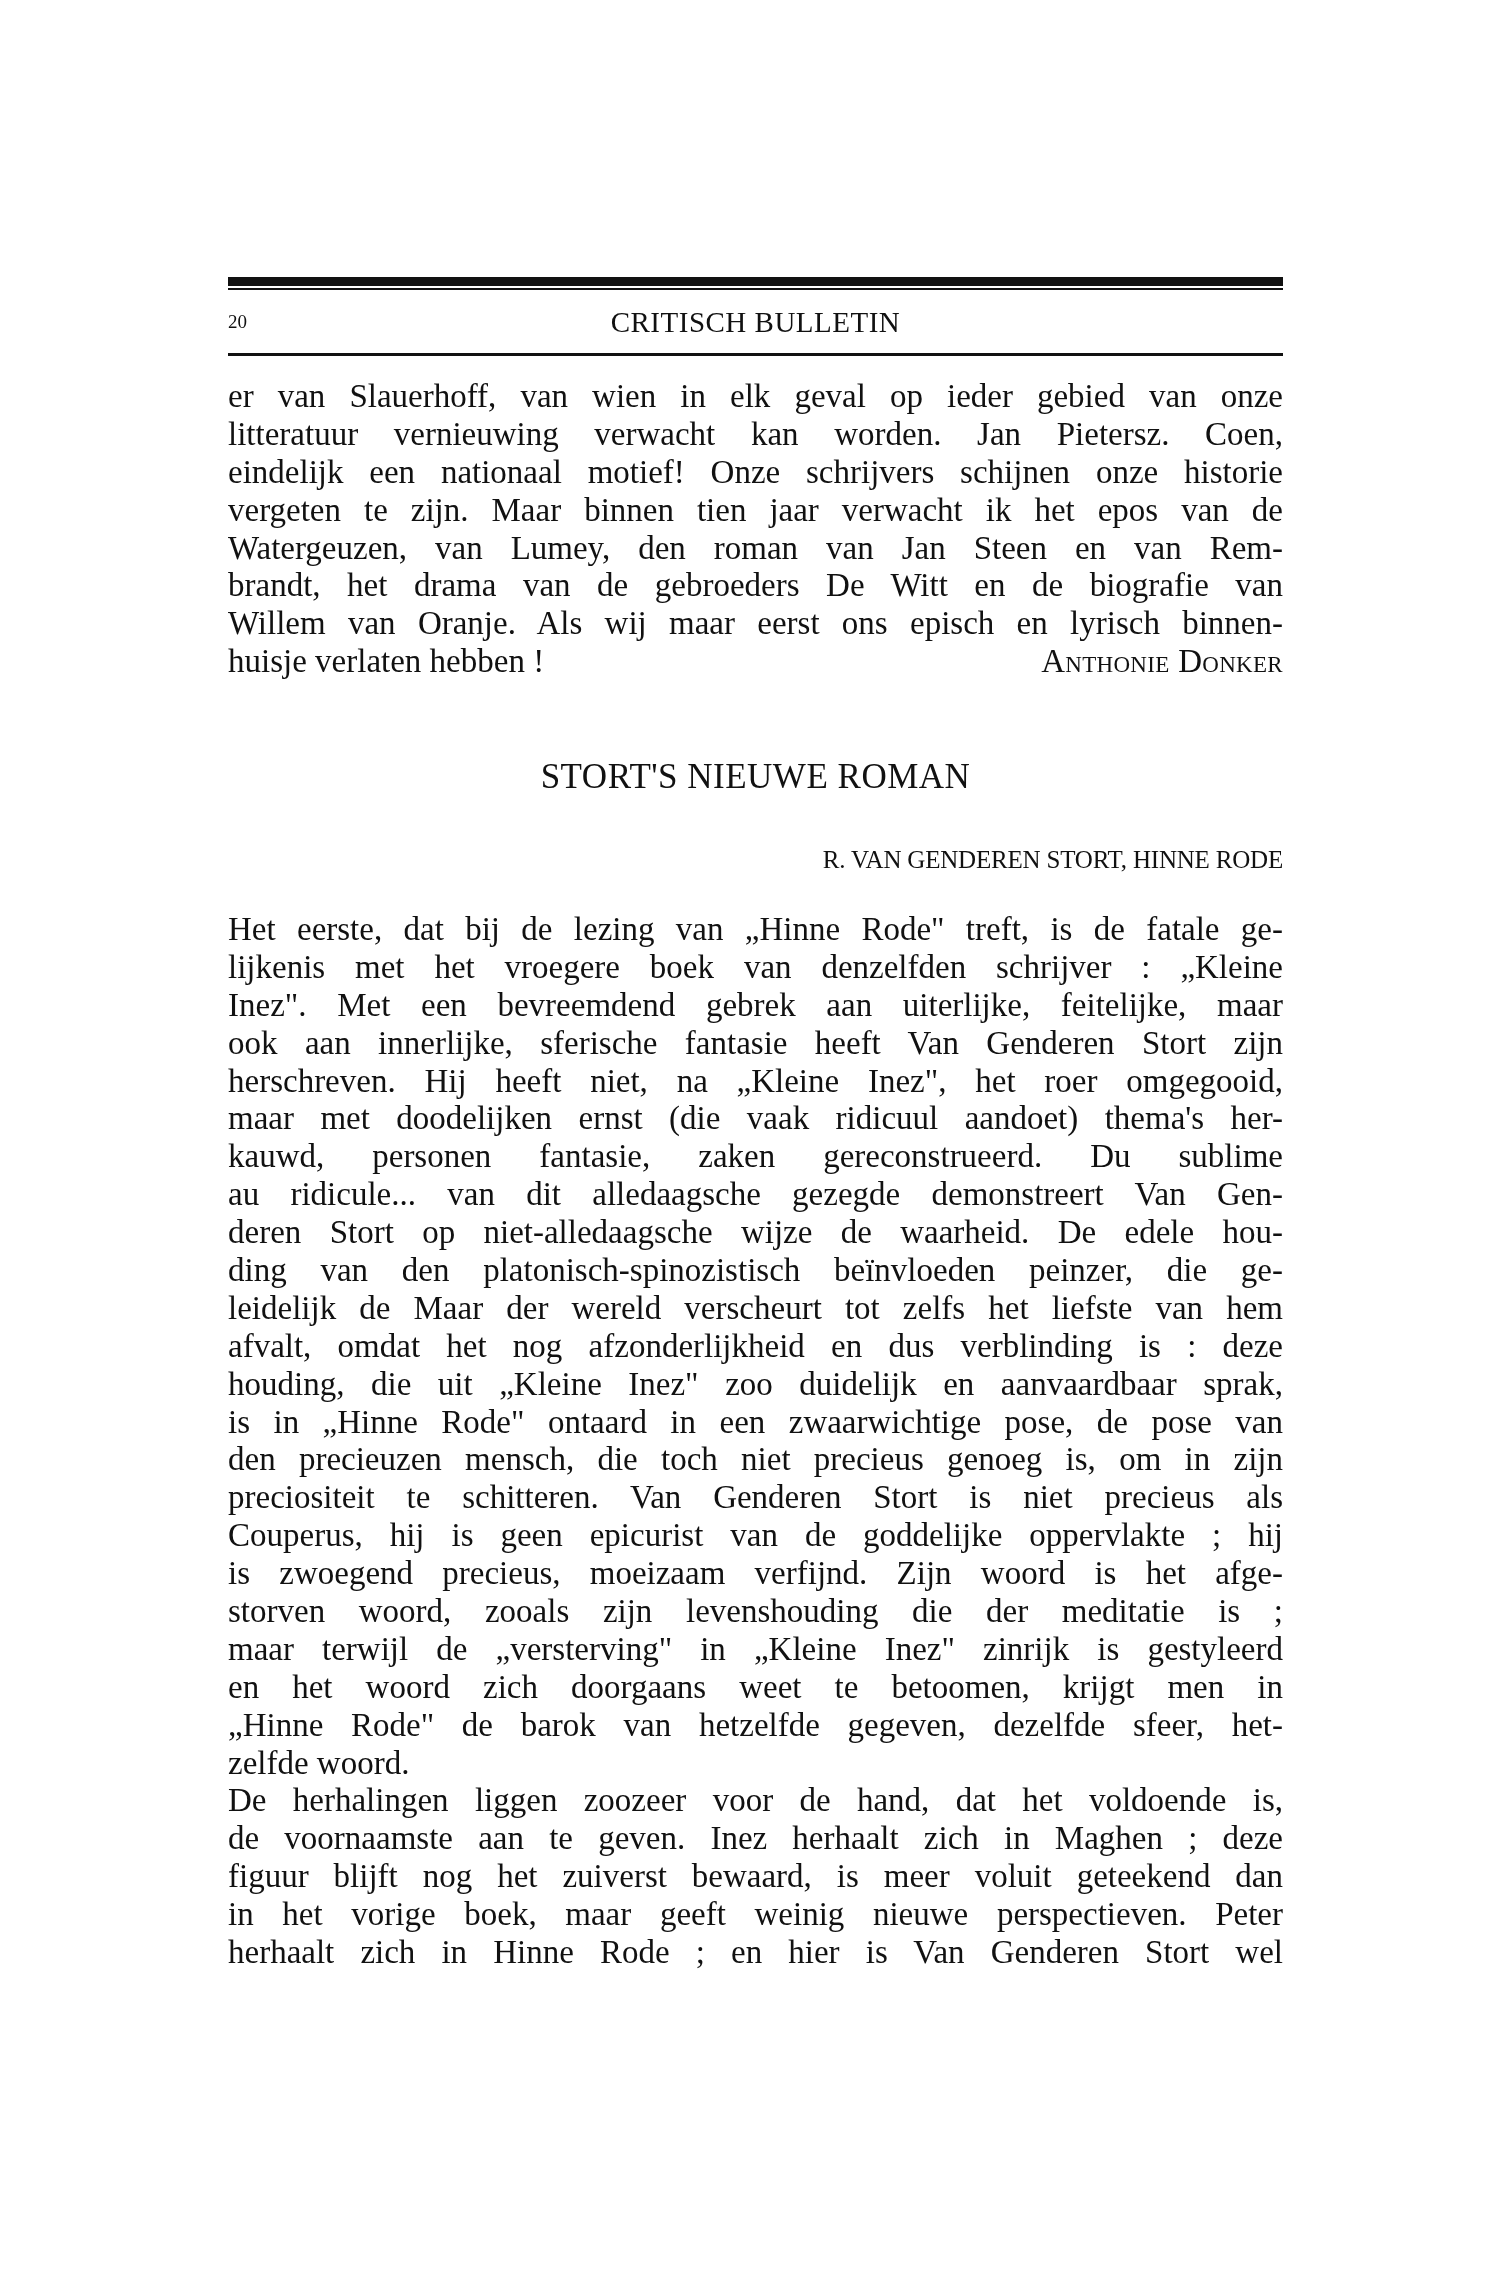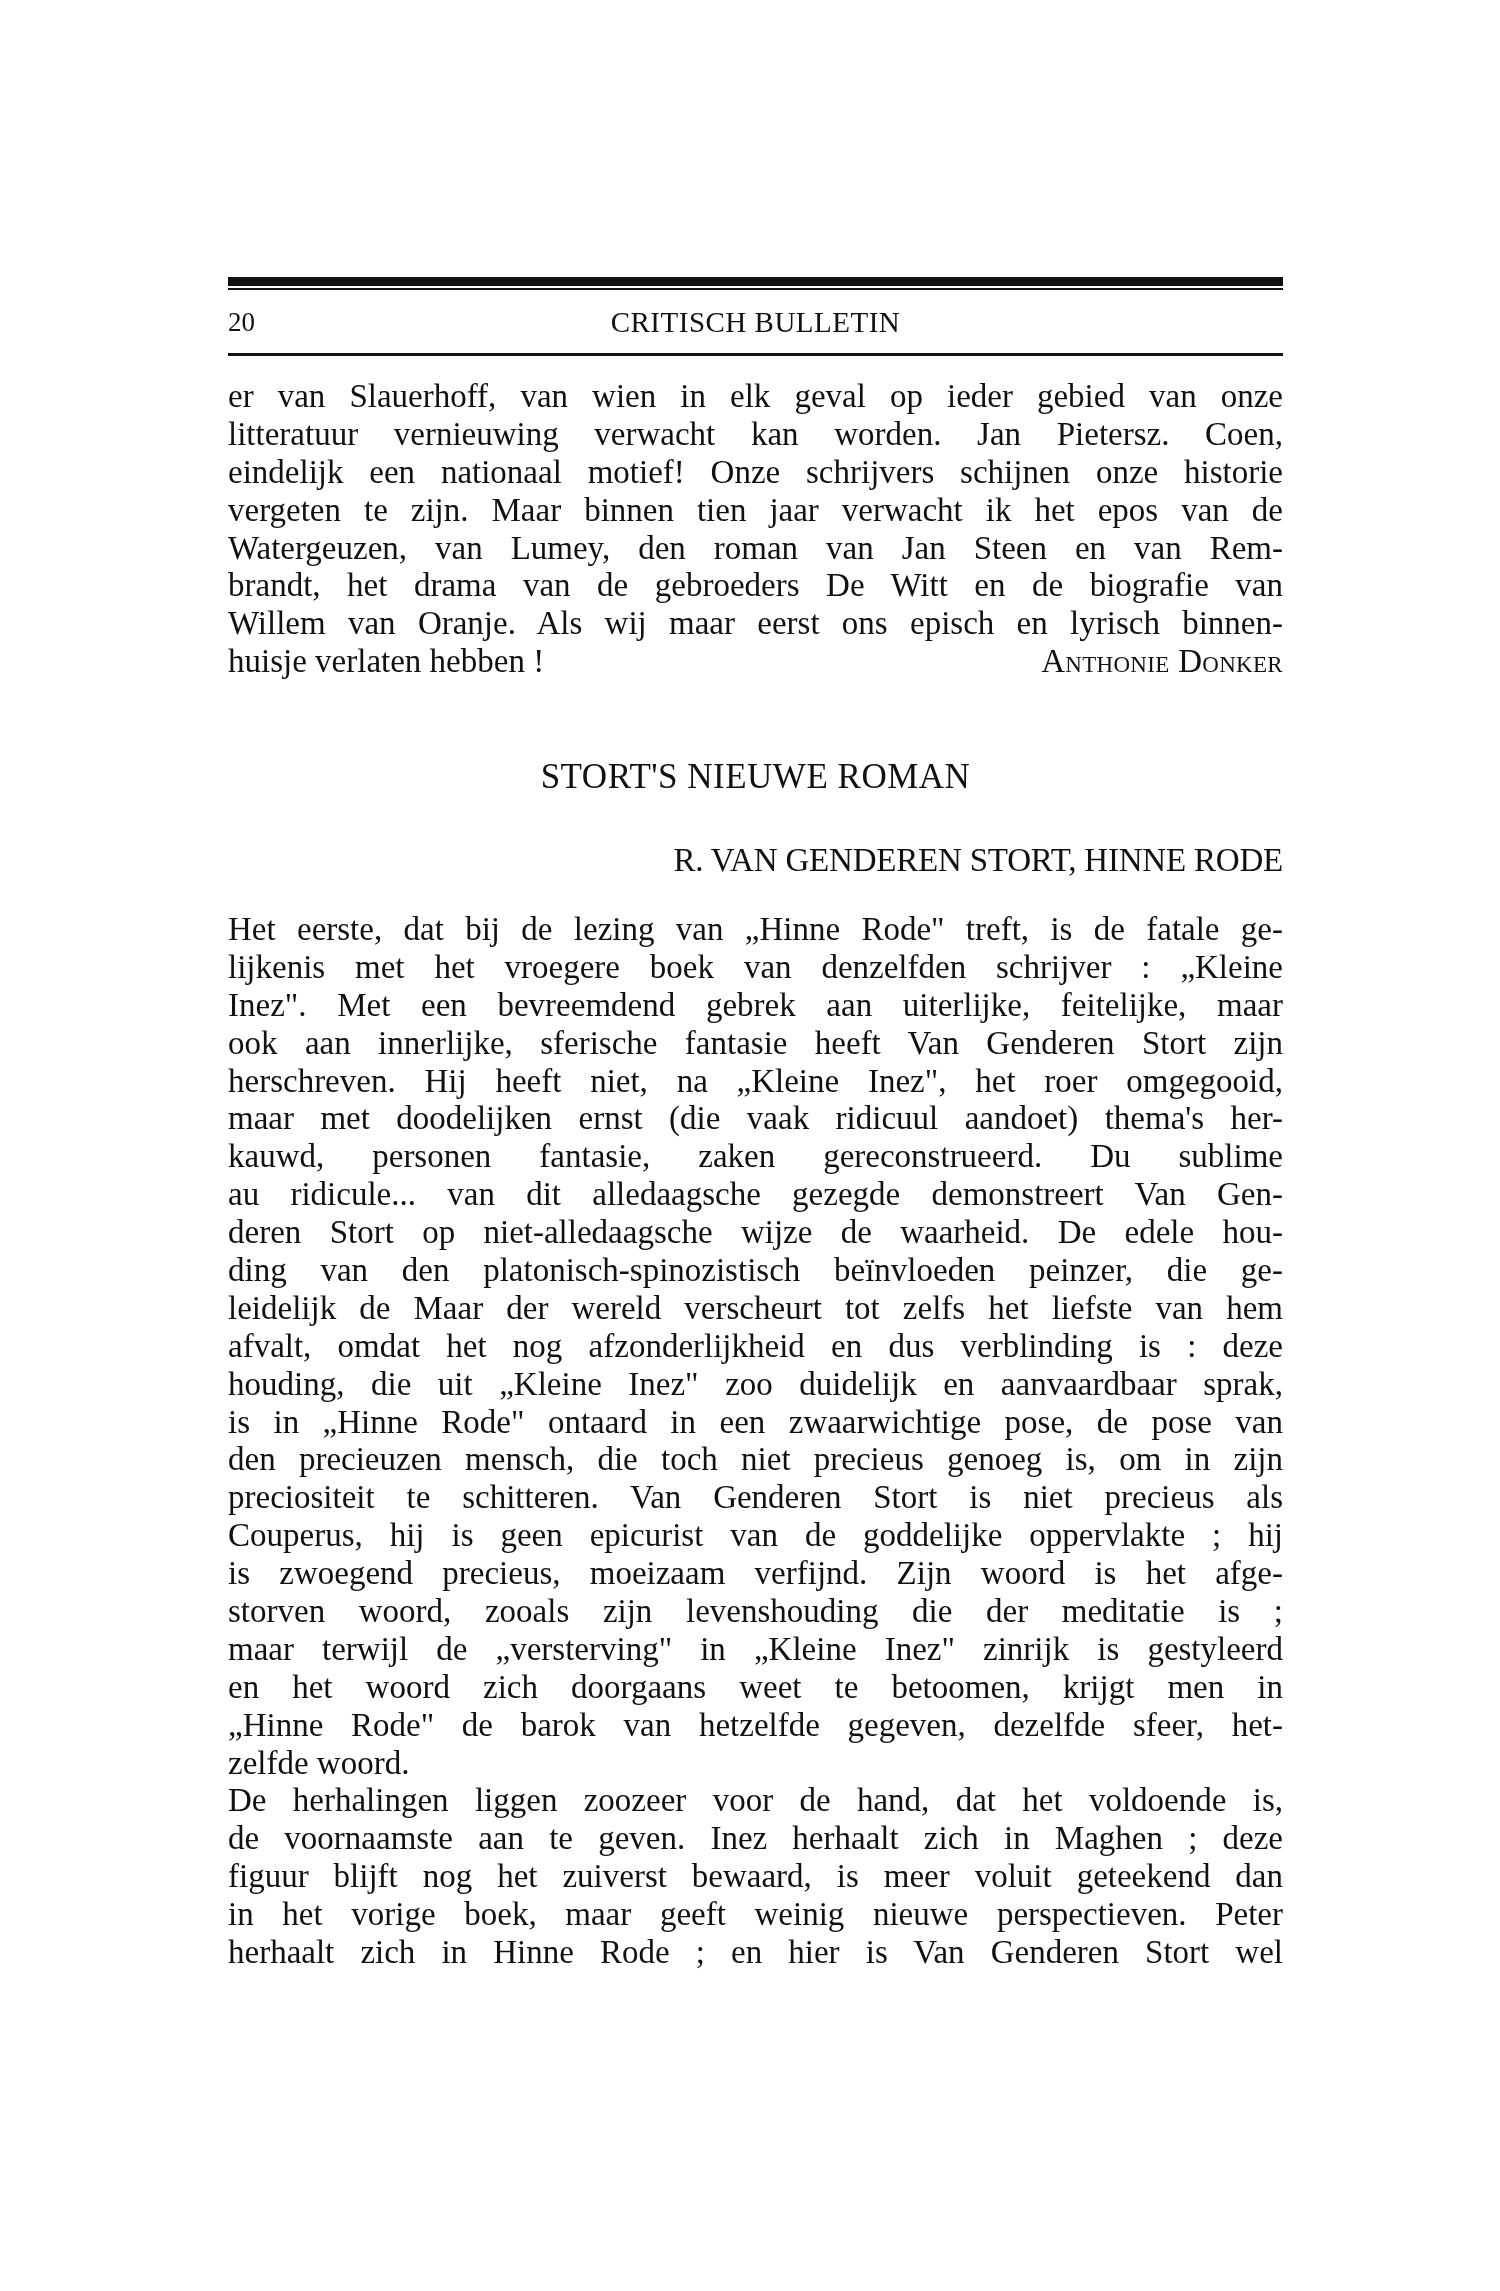--- a/index.html
+++ b/index.html
@@ -2,34 +2,34 @@
 <html><head>
 <meta charset="utf-8">
 <style>
   html, body { margin: 0; padding: 0; background: #ffffff; }
   body { width: 1500px; height: 2291px; position: relative; overflow: hidden;
          font-family: "Liberation Serif", "DejaVu Serif", serif; color: #111111; }
   .page { position: absolute; left: 228px; top: 0; width: 1055px; height: 2291px; }
   .rule-thick { position: absolute; left: 0; width: 1055px; top: 277px; height: 9px; background: #111; }
   .rule-thick-2 { position: absolute; left: 0; width: 1055px; top: 288px; height: 2px; background: #111; }
   .rule-thin { position: absolute; left: 0; width: 1055px; top: 353px; height: 3px; background: #111; }
-  .page-number { position: absolute; left: 0; top: 305px; font-size: 27px; line-height: 34px; }
+  .page-number { position: absolute; left: 0; top: 305px; font-size: 19px; line-height: 34px; }
   .running-head { position: absolute; left: 0; width: 1055px; top: 305px; text-align: center;
                   font-size: 29px; line-height: 34px; letter-spacing: 0.5px; }
   .body-text { position: absolute; left: 0; width: 1055px; font-size: 33px; line-height: 37.9px;
                text-align: justify; }
   .line { display: block; white-space: nowrap; text-align: justify; text-align-last: justify; height: 37.9px; }
   .line.last { text-align-last: left; }
   .block1 { top: 378px; }
   .sig-row { position: relative; }
   .signature { position: absolute; right: 0; top: 0; font-variant: small-caps; font-size: 33px; letter-spacing: 0.3px; }
   .article-title { position: absolute; left: 0; width: 1055px; top: 752px; text-align: center;
                    font-size: 35px; line-height: 50px; letter-spacing: 0.5px; }
   .citation { position: absolute; right: 0; text-align: right; white-space: nowrap; }
-  .cite1 { top: 843px; font-size: 33px; line-height: 34px; letter-spacing: -0.2px; }
+  .cite1 { top: 843px; font-size: 25px; line-height: 34px; letter-spacing: -0.2px; }
   .cite2 { top: 874px; font-size: 33px; line-height: 37px; }
   .block2 { top: 911px; }
 </style>
 </head>
 <body>
 
 <div class="page">
   <div class="rule-thick"></div>
   <div class="rule-thick-2"></div>
   <div class="page-number">20</div>

